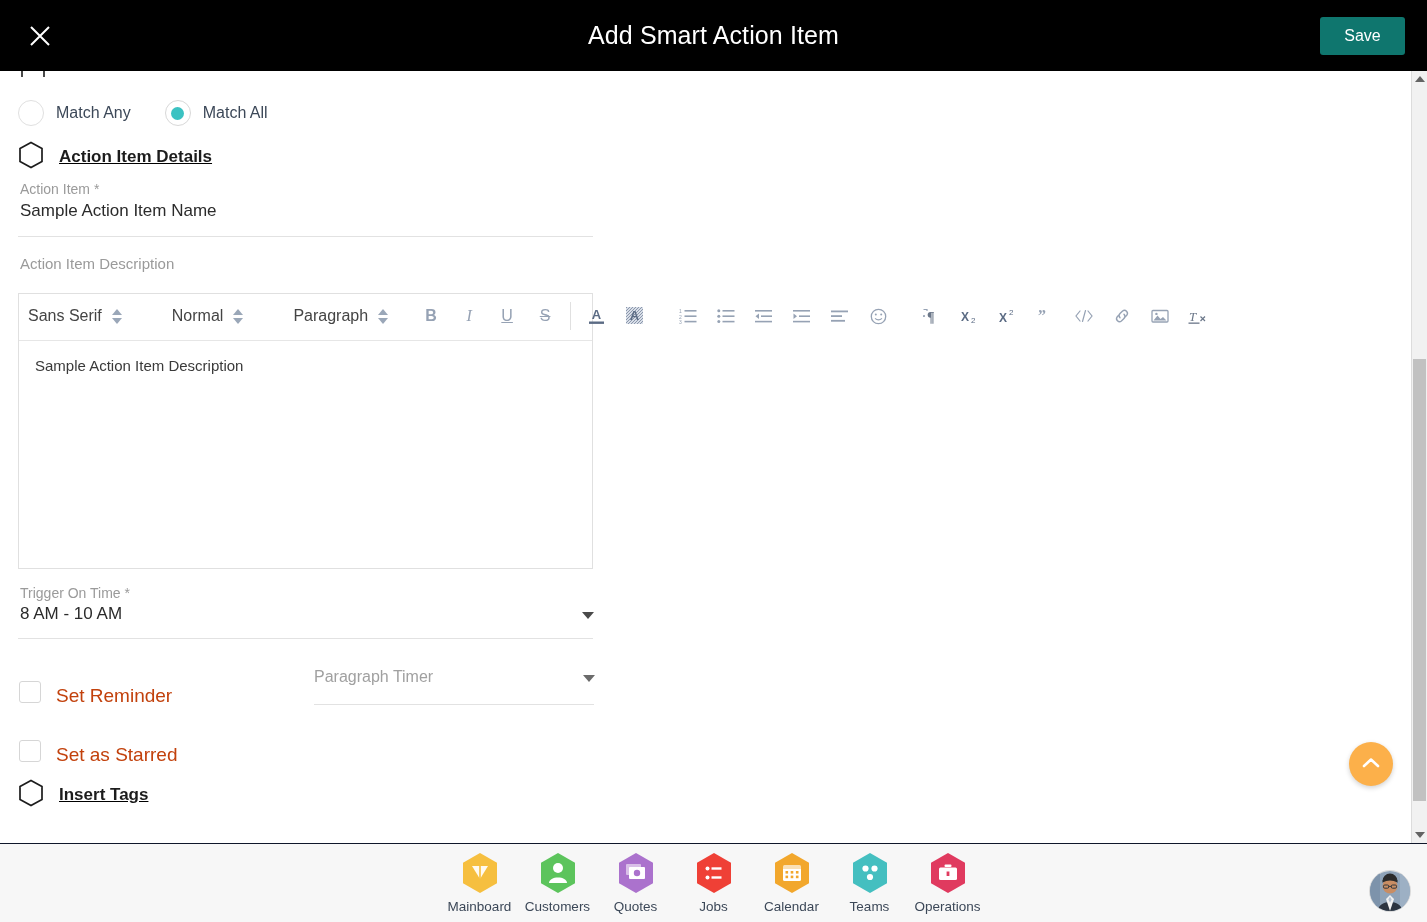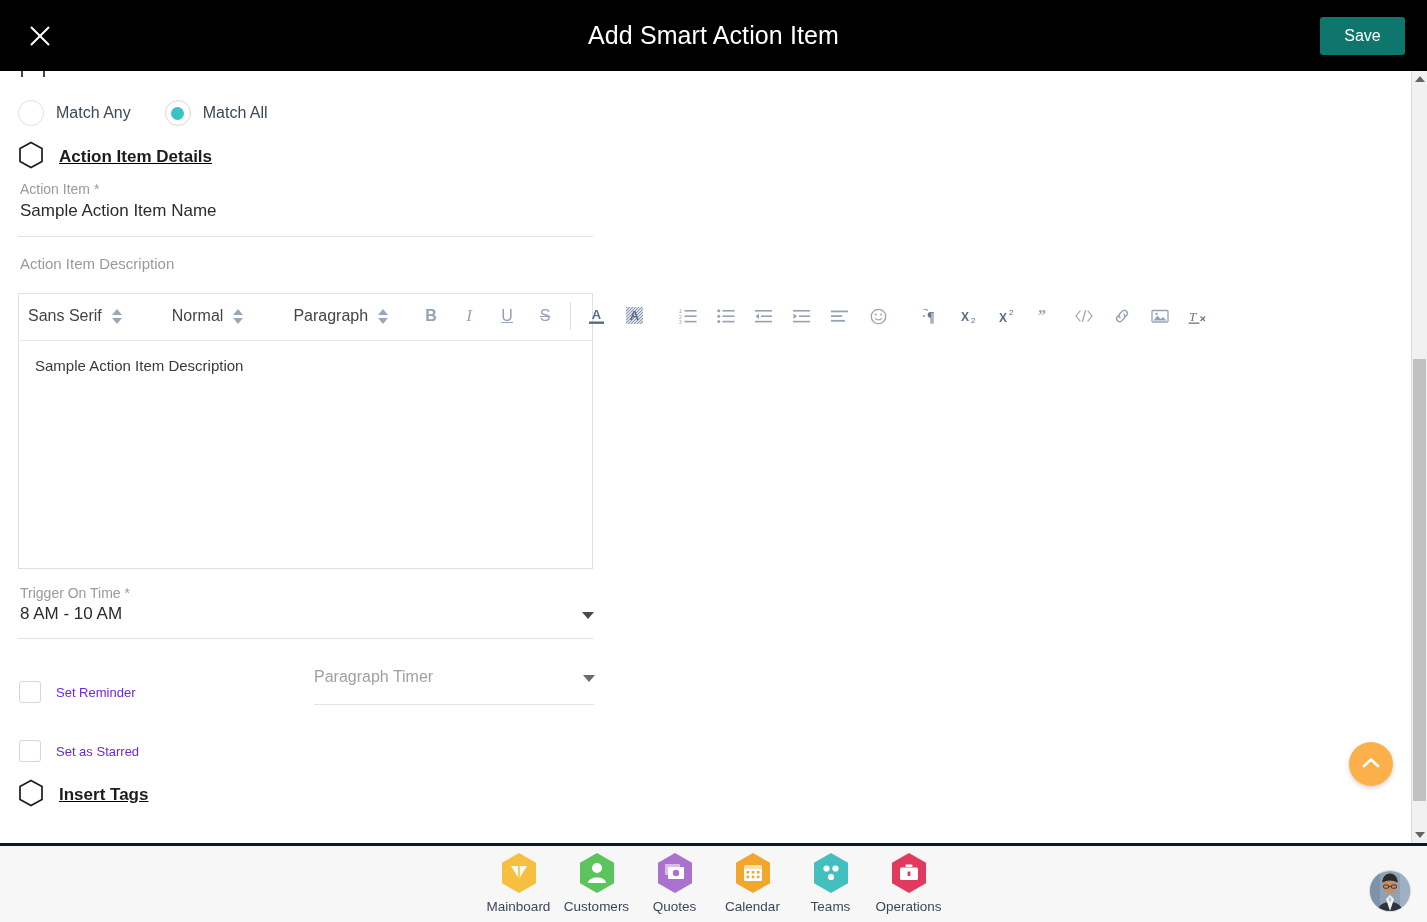--- a/index.html
+++ b/index.html
@@ -154,21 +154,21 @@
   }
 
   
   .cbx {
     position: absolute;
     width: 22px; height: 22px;
     border: 1.4px solid #d6d6d6; border-radius: 3px;
     background: #fff; cursor: pointer;
   }
   .cbx-label {
-    position: absolute; font-size: 13px; color: #6d28d9;
+    position: absolute; font-size: 19px; color: #c2410c;
   }
 
   
   .fab {
     position: absolute; right: 18px; bottom: 57px;
     width: 44px; height: 44px; border-radius: 50%;
     background: #fcb04a; border: none;
     display: flex; align-items: center; justify-content: center;
     cursor: pointer;
     box-shadow: 0 2px 5px rgba(0,0,0,.18);
@@ -195,21 +195,21 @@
     position: absolute; left: 1px; top: 288px;
     width: 13px; height: 442px;
     background: #c1c1c1; cursor: pointer;
   }
 
   
   .bottomnav {
     position: absolute; left: 0; bottom: 0;
     width: 1427px; height: 79px;
     background: #f7f7f7;
-    border-top: 3px solid #0f172a;
+    border-top: 1px solid #0f172a;
   }
   .nav-items {
     position: absolute; left: 0; bottom: 0; width: 1427px; height: 79px;
     display: flex; align-items: center; justify-content: center; gap: 0;
   }
   .nav-item {
     width: 78px; height: 79px;
     display: flex; flex-direction: column; align-items: center;
     justify-content: center; gap: 5px;
     cursor: pointer;
@@ -507,20 +507,32 @@
         <svg width="38" height="42" viewBox="0 0 38 42">
           <polygon points="19,1 36,10.8 36,31.2 19,41 2,31.2 2,10.8" fill="#ab72cd"></polygon>
           <rect x="9" y="12" width="15" height="11" rx="1" fill="#ffffff" opacity=".55"></rect>
           <rect x="12" y="15" width="16" height="12" rx="1" fill="#ffffff"></rect>
           <circle cx="20" cy="21" r="3.2" fill="#ab72cd"></circle>
         </svg>
       </span>
       <span class="nav-label">Quotes</span>
     </div>
 
+    <div class="nav-item">
+      <span class="hexicon">
+        <svg width="38" height="42" viewBox="0 0 38 42">
+          <polygon points="19,1 36,10.8 36,31.2 19,41 2,31.2 2,10.8" fill="#ef4036"></polygon>
+          <circle cx="12.5" cy="16.5" r="2" fill="#ffffff"></circle>
+          <rect x="16.5" y="15.3" width="10" height="2.4" fill="#ffffff"></rect>
+          <circle cx="12.5" cy="25.5" r="2" fill="#ffffff"></circle>
+          <rect x="16.5" y="24.3" width="10" height="2.4" fill="#ffffff"></rect>
+        </svg>
+      </span>
+      <span class="nav-label">Jobs</span>
+    </div>
 
     <div class="nav-item">
       <span class="hexicon">
         <svg width="38" height="42" viewBox="0 0 38 42">
           <polygon points="19,1 36,10.8 36,31.2 19,41 2,31.2 2,10.8" fill="#f2a72c"></polygon>
           <rect x="10" y="13" width="18" height="16" rx="1.5" fill="#ffffff"></rect>
           <rect x="10" y="13" width="18" height="4" fill="#f2a72c" opacity=".35"></rect>
           <g fill="#f2a72c">
             <rect x="12.5" y="19" width="2.6" height="2.6"></rect>
             <rect x="17.7" y="19" width="2.6" height="2.6"></rect>

